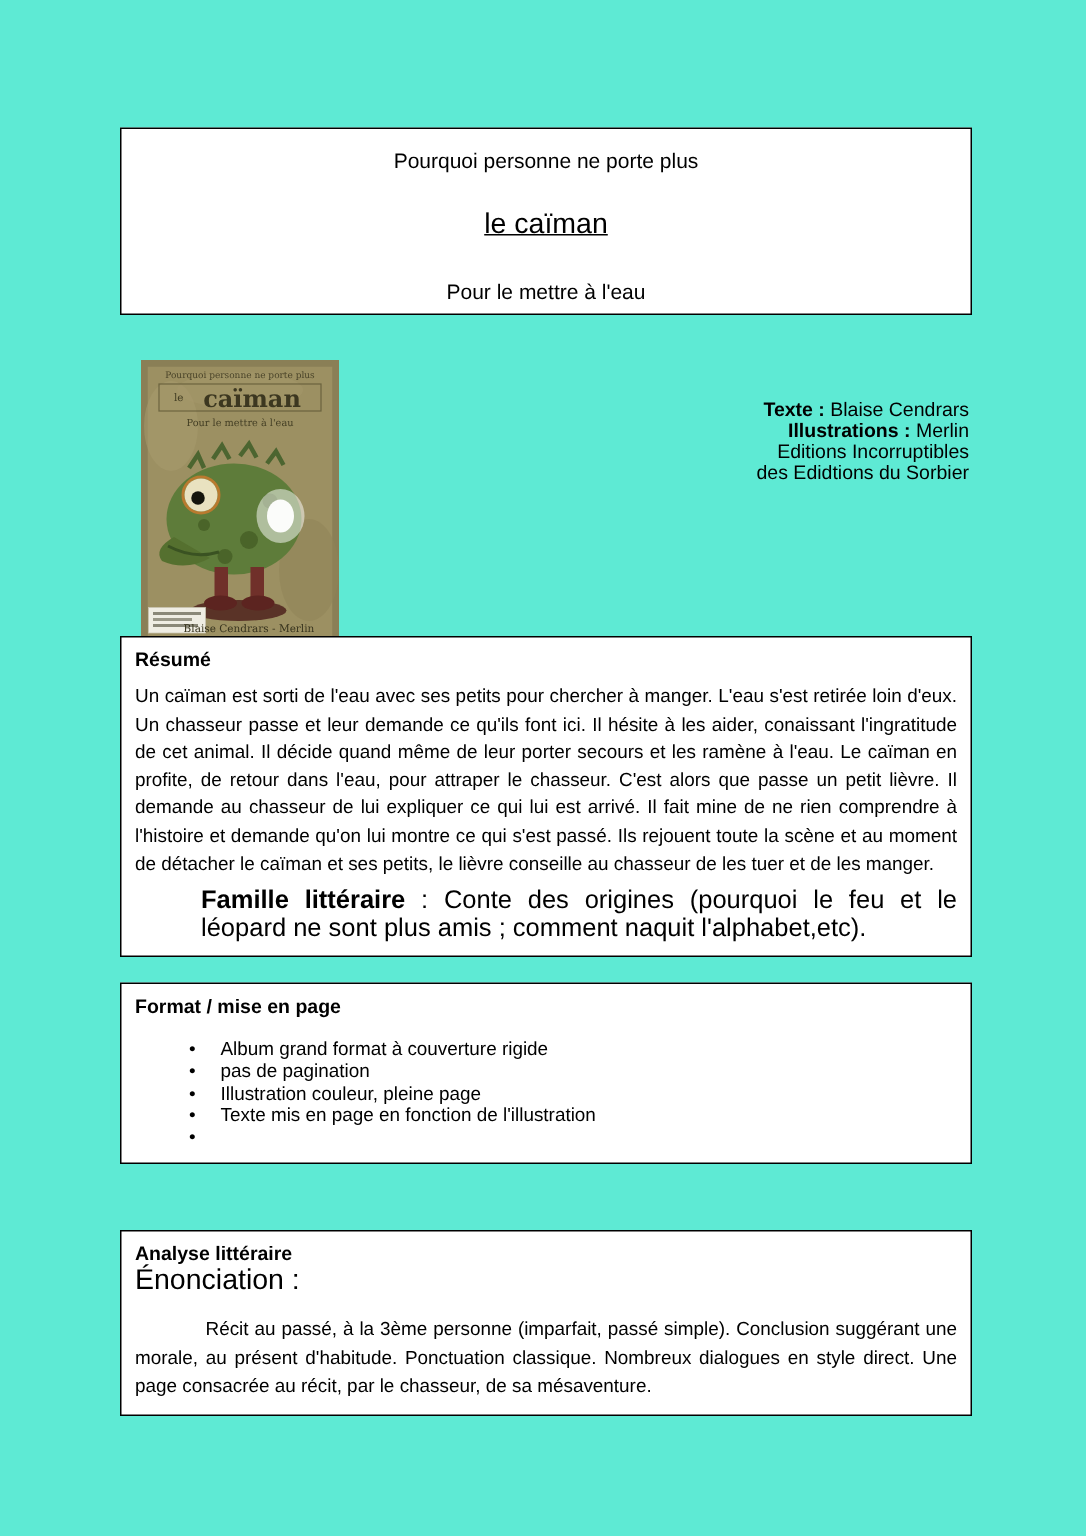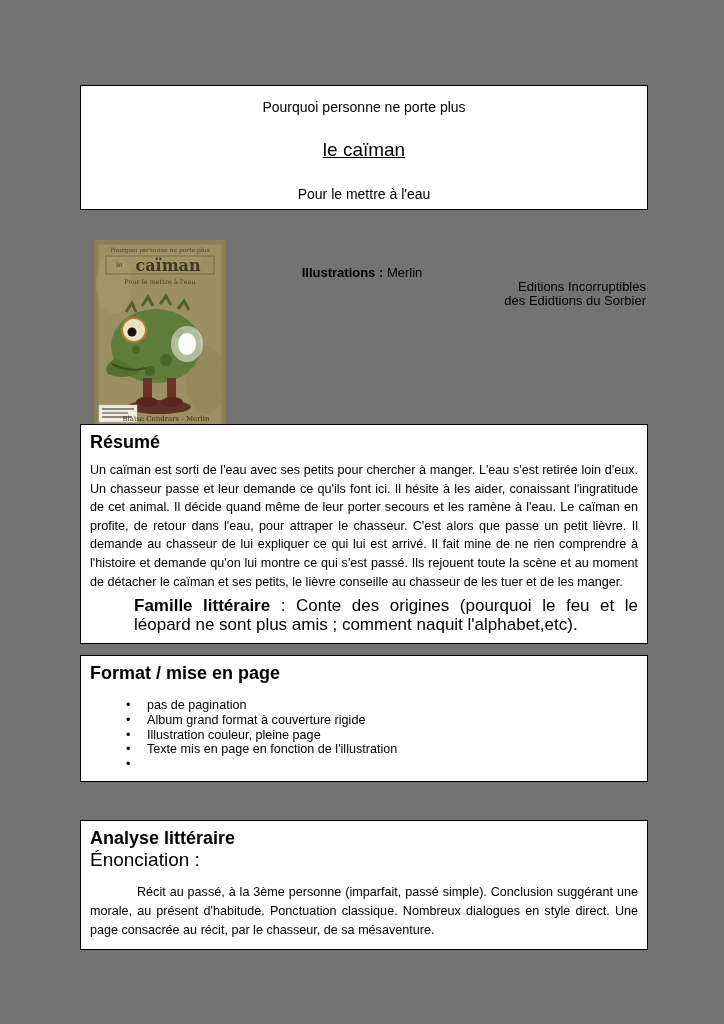--- a/index.html
+++ b/index.html
@@ -2,48 +2,48 @@
 <html><head>
 <meta charset="utf-8">
 <style>
   * { margin:0; padding:0; box-sizing:border-box; }
   html, body { background:#ffffff; }
   body {
     width:724px; height:1024px;
     font-family:"Liberation Sans", sans-serif;
     color:#000;
   }
-  .page { position:relative; width:724px; height:1024px; background:#737373; overflow:hidden; }
+  .page { position:relative; width:724px; height:1024px; background:#5eead4; overflow:hidden; }
 
   .box {
     position:absolute; left:80px; width:568px;
     border:1px solid #000; background:#fff;
   }
 
   
   #title-box { top:85px; height:125px; text-align:center; }
   .t1 { font-size:14px; padding-top:13px; }
   .t2 { font-size:19px; margin-top:24px; text-decoration:underline; }
   .t3 { font-size:14px; margin-top:25px; }
 
   
   .book-row { position:absolute; left:80px; top:240px; width:568px; height:196px; }
   .cover { position:absolute; left:14px; top:0; display:block; }
   .credits { position:absolute; right:2px; top:26px; text-align:right; font-size:13px; width:100%; }
   .credits p { margin:0; line-height:14px; }
   .c1 { margin-bottom:16px; }
-  .c2 { margin-bottom:46px;text-align:center; }
+  .c2 { margin-bottom:46px; }
   .c3 { margin-bottom:11px; }
   .c4 { margin-bottom:11px; }
   .credits b { font-weight:bold; }
   .credits i { font-style:italic; }
 
   
   .content-box { padding:7px 9px 9px 9px; }
-  .box-title { font-weight:bold; font-size:18px; }
+  .box-title { font-weight:bold; font-size:13px; }
   .body-par { font-size:12.6px; line-height:18.6px; text-align:justify; margin-top:8px; }
   .famille-par { font-size:17px; line-height:18.6px; text-align:justify; margin-top:6px;margin-left:44px; }
   .famille-par b { font-weight:bold; }
 
   #resume-box { top:424px; }
   #format-box { top:655px; }
   #analyse-box { top:820px; }
 
   
   .bullets { margin-top:14px; }
@@ -107,42 +107,43 @@
         <rect x="5" y="165" width="38" height="17" fill="#efede3" stroke="#c9c5b2" stroke-width="0.5"></rect>
         <rect x="8" y="168" width="32" height="2" fill="#8a8878"></rect>
         <rect x="8" y="172" width="26" height="2" fill="#9a9888"></rect>
         <rect x="8" y="176" width="30" height="2" fill="#8a8878"></rect>
       </g>
 
       <text x="72" y="181" font-size="7" fill="#37331d" text-anchor="middle" font-family="DejaVu Serif, serif">Blaise Cendrars - Merlin</text>
     </svg>
 
     <div class="credits">
+      <p class="c1"><b>Texte :</b><span> Blaise Cendrars</span></p>
       <p class="c2"><b>Illustrations :</b><span> Merlin</span></p>
       <p class="c3">Editions Incorruptibles</p>
       <p class="c5">des Edidtions du Sorbier</p>
     </div>
   </div>
 
   <div class="box content-box" id="resume-box">
     <div class="box-title">Résumé</div>
     <p class="body-par">Un caïman est sorti de l'eau avec ses petits pour chercher à manger. L'eau s'est retirée loin d'eux. Un chasseur passe et leur demande ce qu'ils font ici. Il hésite à les aider, conaissant l'ingratitude de cet animal. Il décide quand même de leur porter secours et les ramène à l'eau. Le caïman en profite, de retour dans l'eau, pour attraper le chasseur. C'est alors que passe un petit lièvre. Il demande au chasseur de lui expliquer ce qui lui est arrivé. Il fait mine de ne rien comprendre à l'histoire et demande qu'on lui montre ce qui s'est passé. Ils rejouent toute la scène et au moment de détacher le caïman et ses petits, le lièvre conseille au chasseur de les tuer et de les manger.</p>
     <p class="famille-par"><b>Famille littéraire</b><span> : Conte des origines (pourquoi le feu et le léopard ne sont plus amis ; comment naquit l'alphabet,etc).</span></p>
   </div>
 
   <div class="box content-box" id="format-box">
     <div class="box-title">Format / mise en page</div>
     <div class="bullets">
       <div class="bullet">
         <span class="dot"></span>
-        <span class="bullet-text">pas de pagination</span>
+        <span class="bullet-text">Album grand format à couverture rigide</span>
       </div>
       <div class="bullet">
         <span class="dot"></span>
-        <span class="bullet-text">Album grand format à couverture rigide</span>
+        <span class="bullet-text">pas de pagination</span>
       </div>
       <div class="bullet">
         <span class="dot"></span>
         <span class="bullet-text">Illustration couleur, pleine page</span>
       </div>
       <div class="bullet">
         <span class="dot"></span>
         <span class="bullet-text">Texte mis en page en fonction de l'illustration</span>
       </div>
       <div class="bullet">

